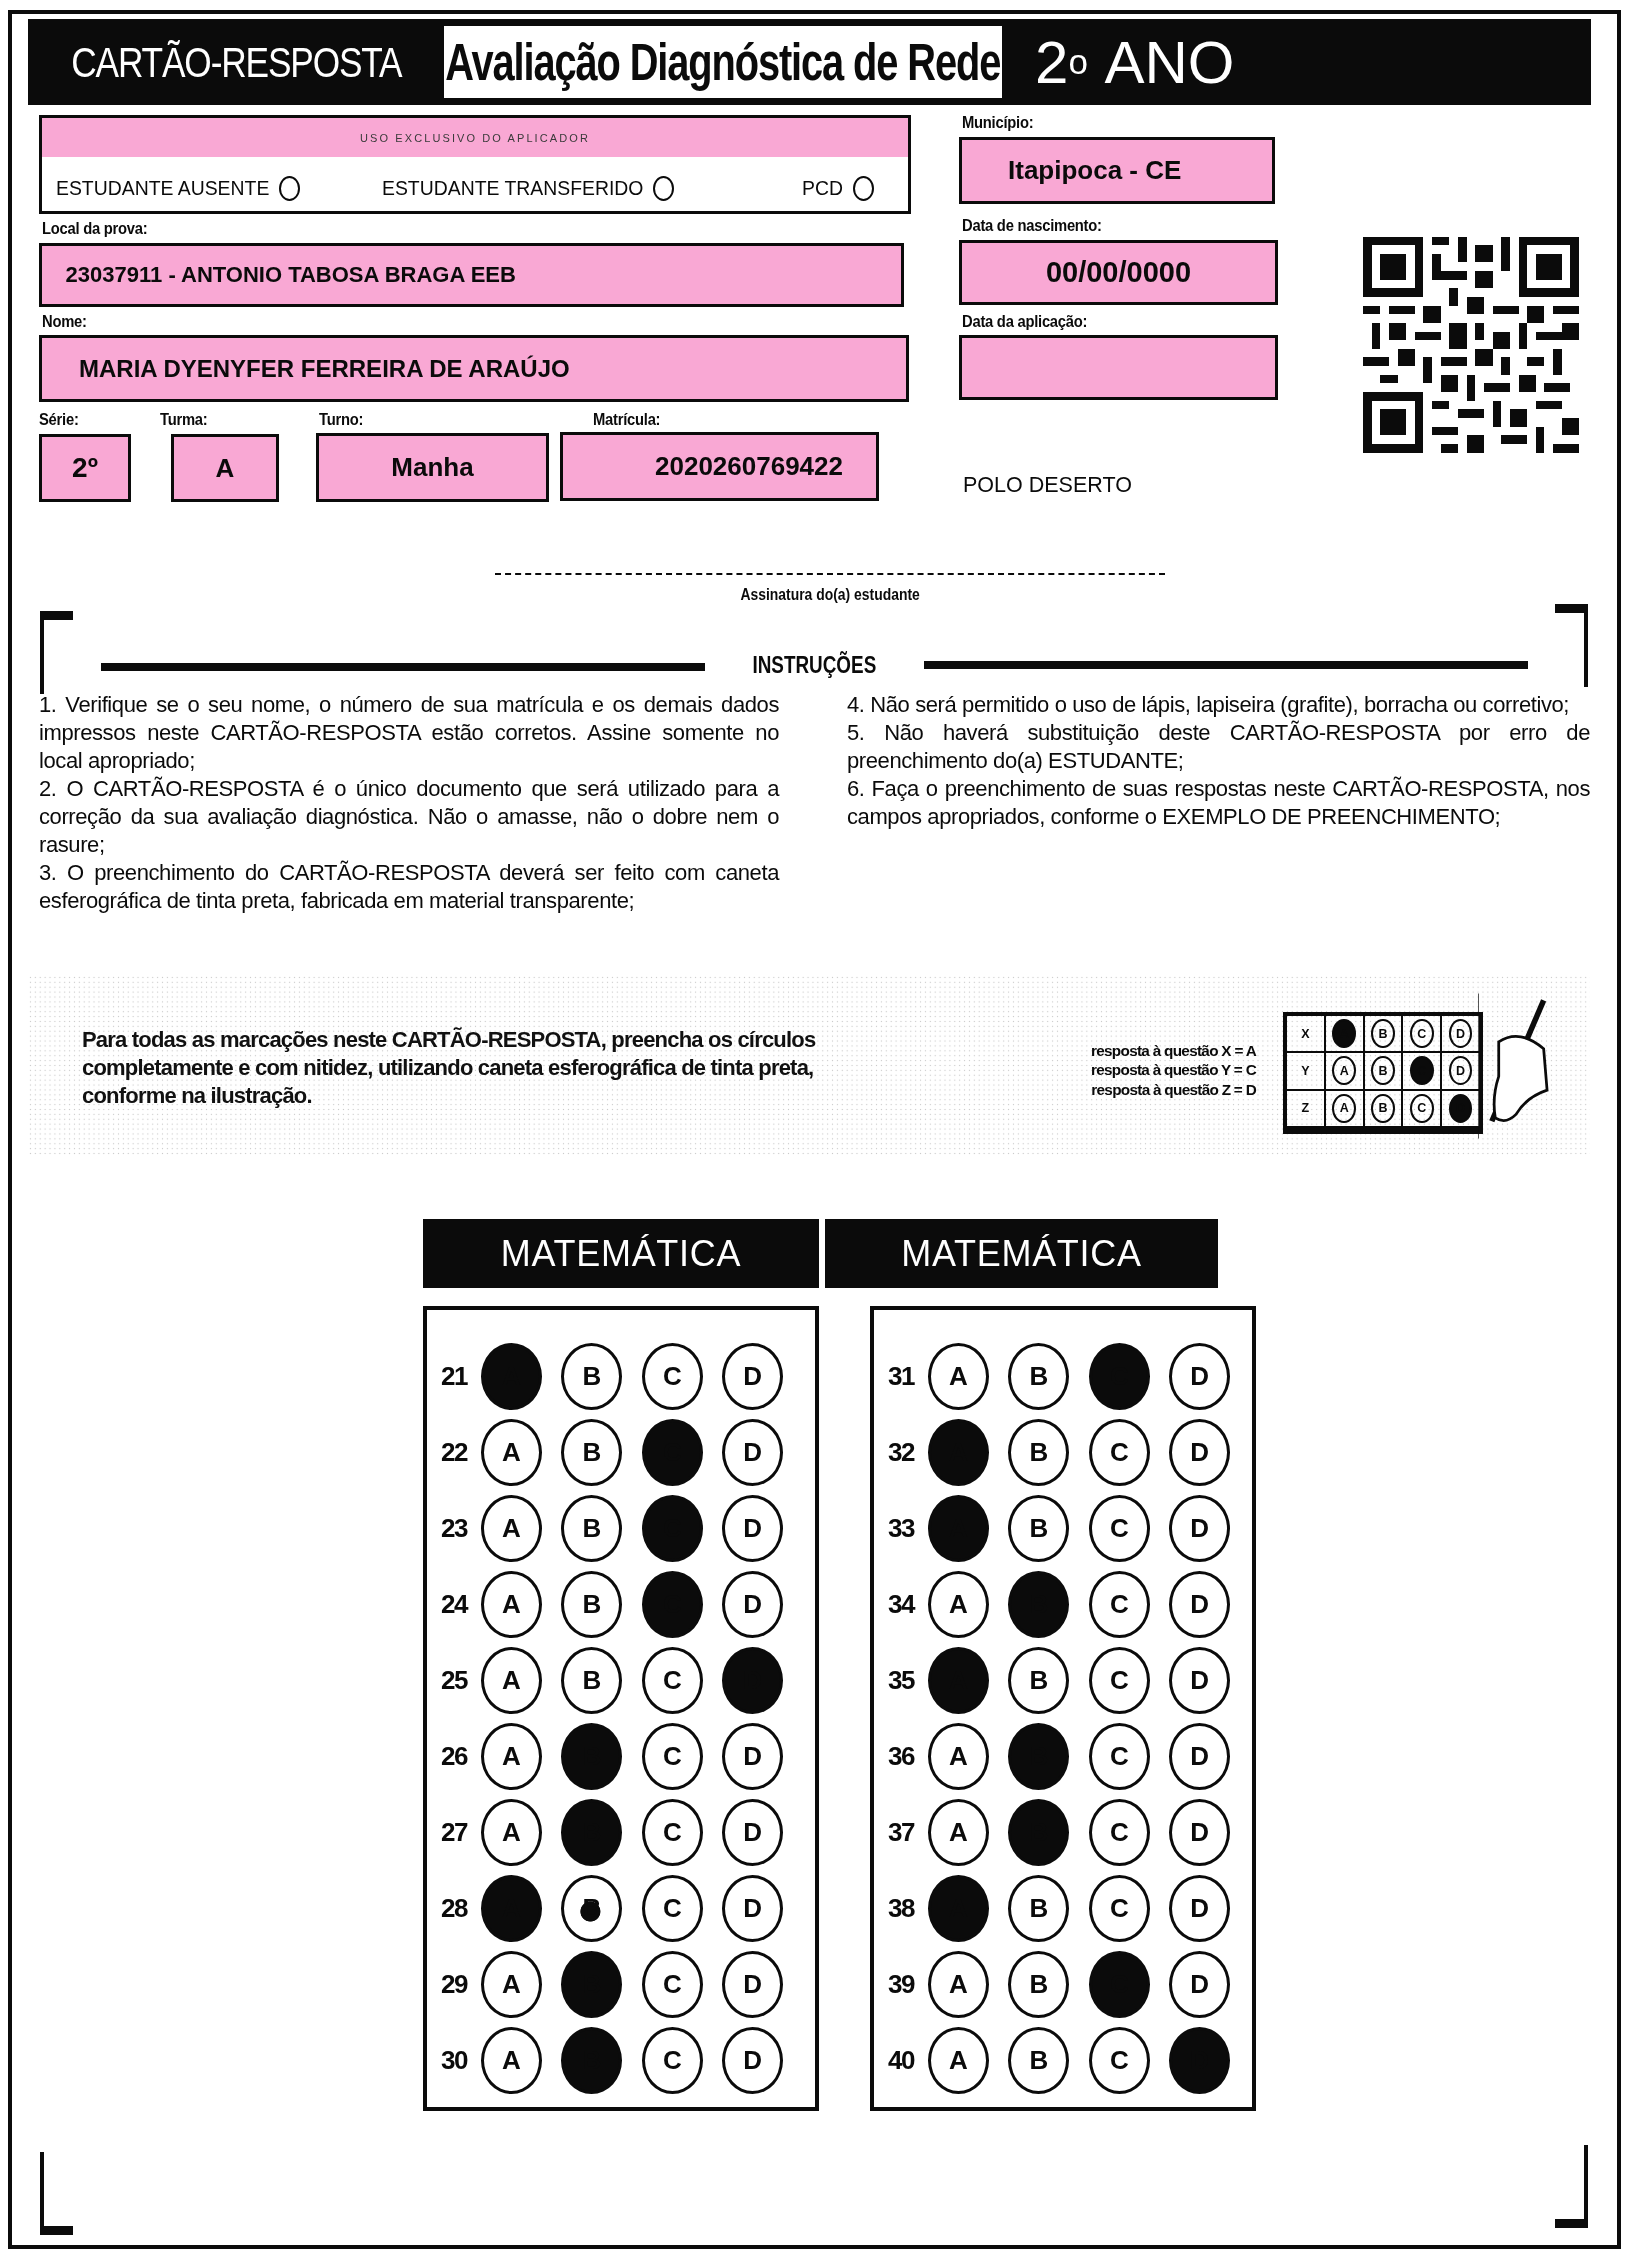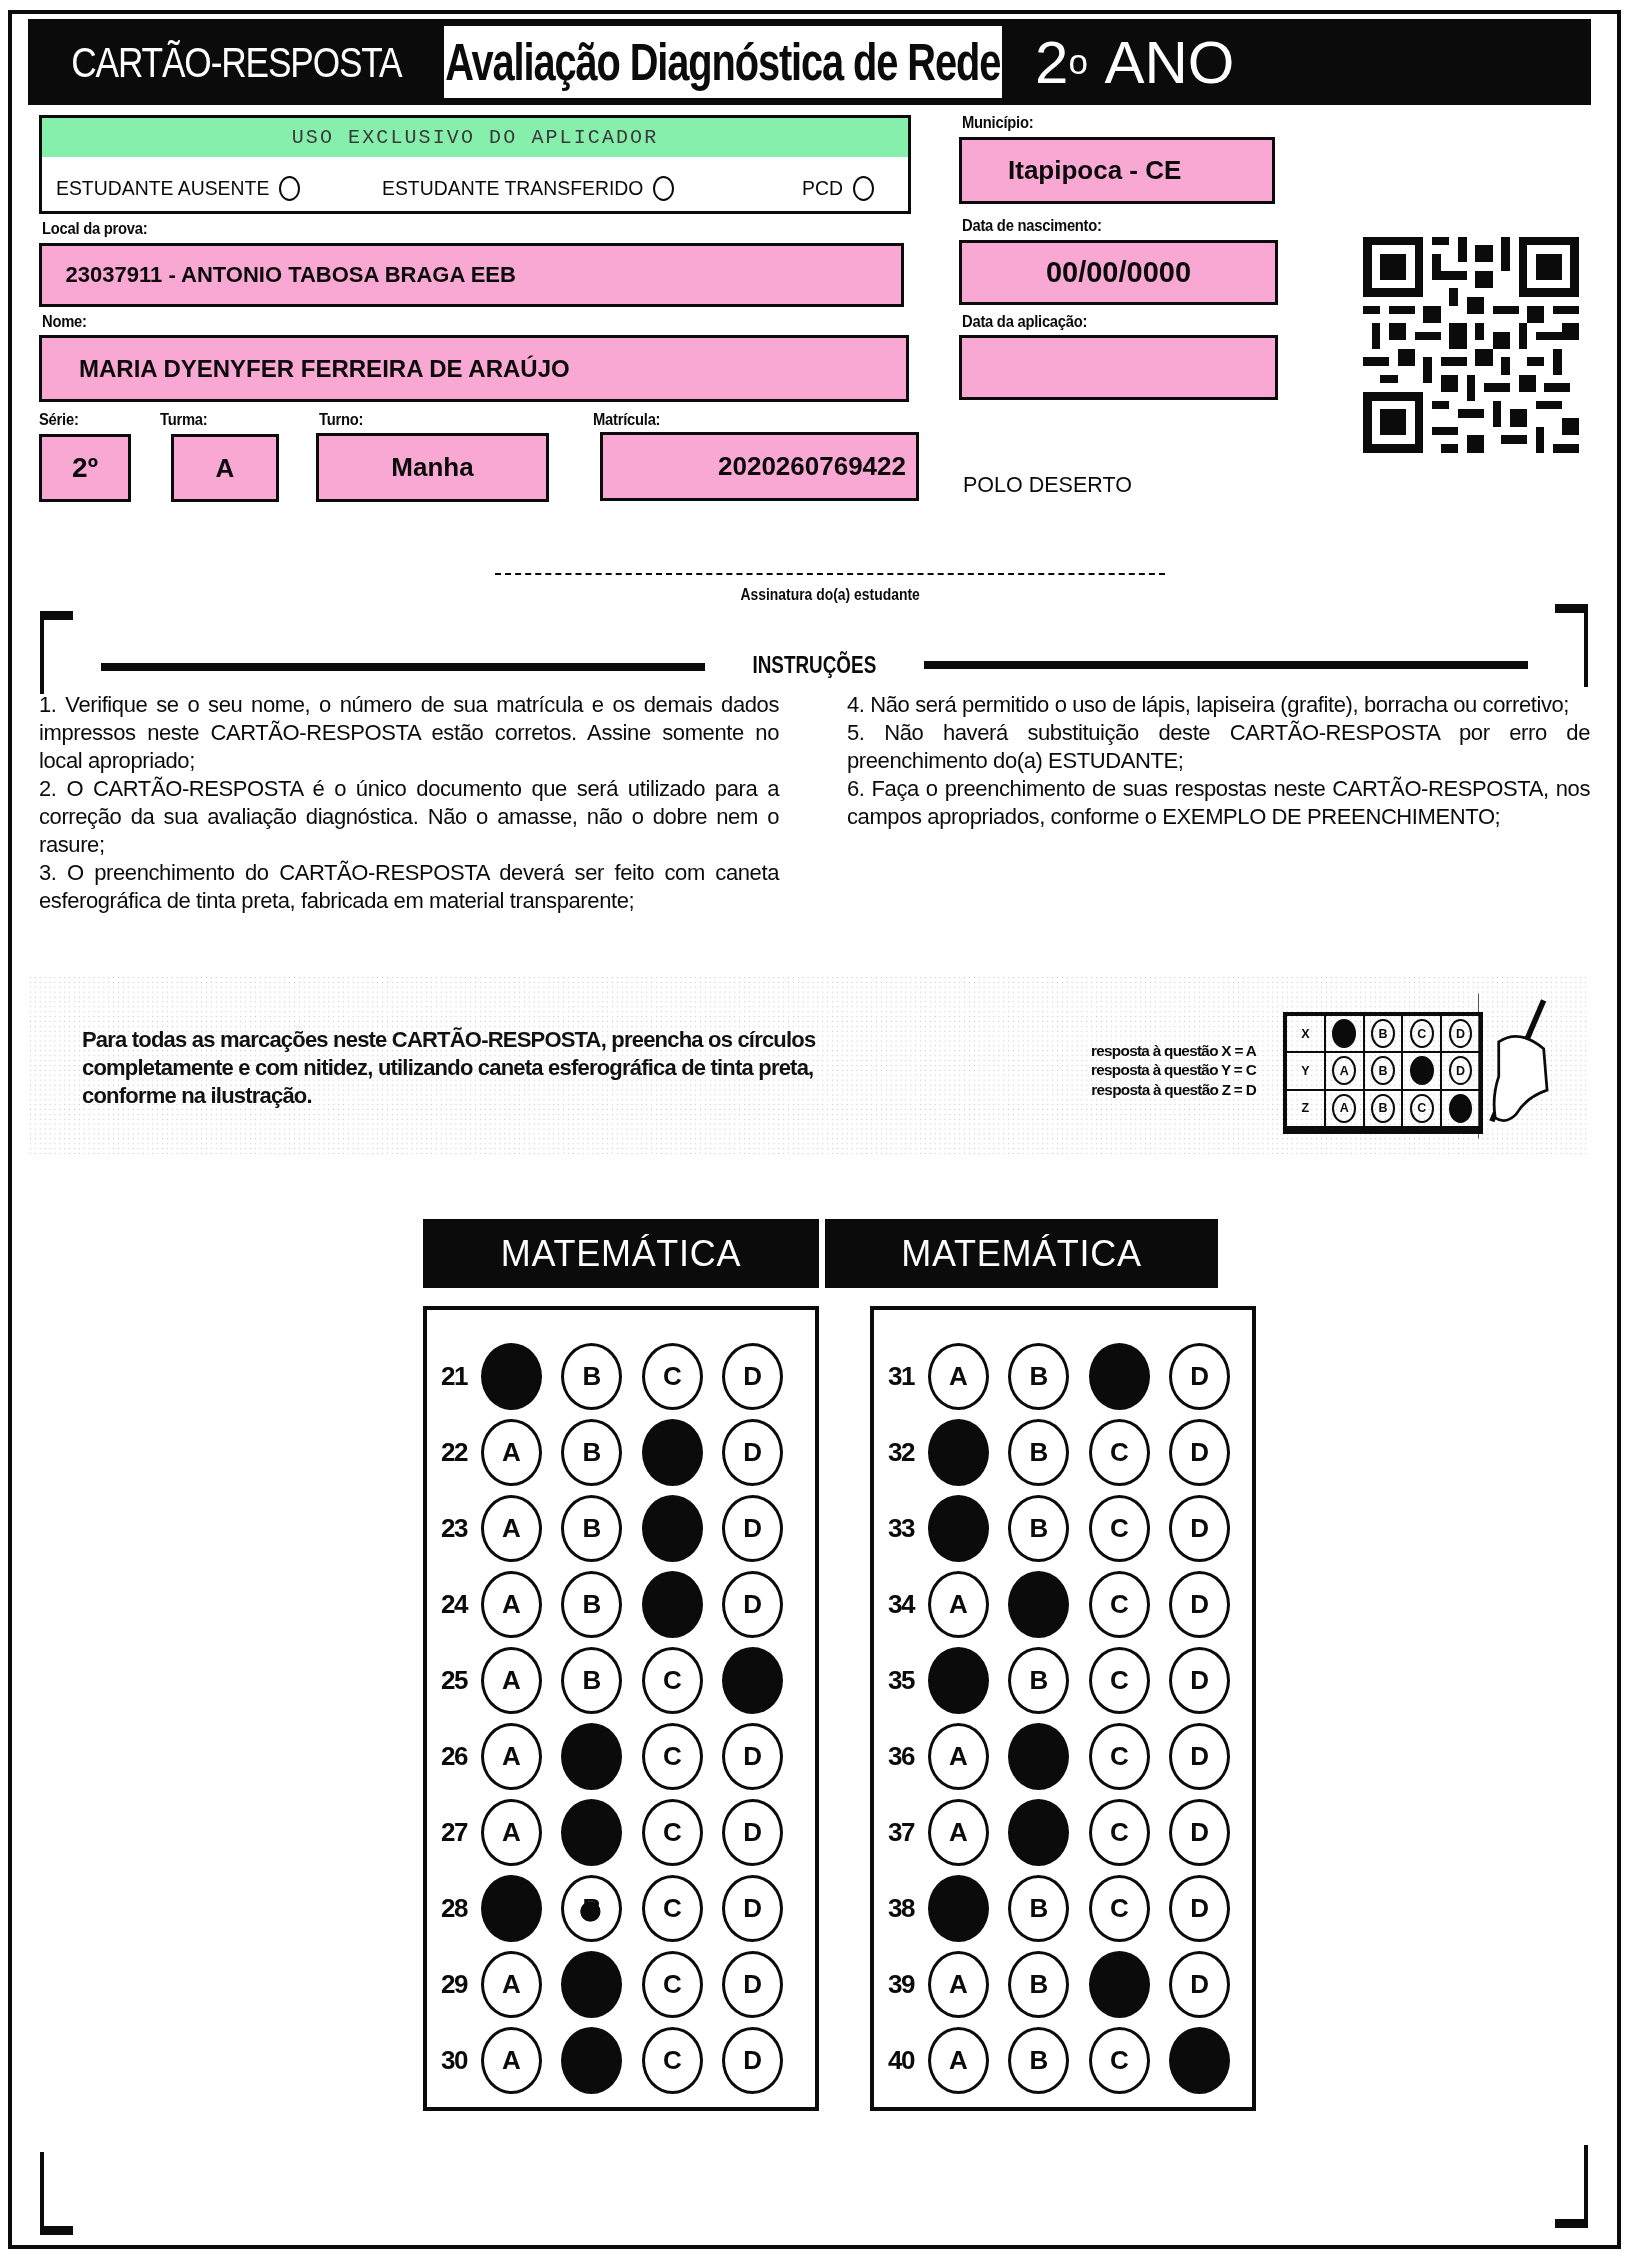--- a/index.html
+++ b/index.html
@@ -14,22 +14,22 @@
   .hdr-left span { display: inline-block; transform: scaleX(0.82); }
   .hdr-mid { left: 444px; top: 19.4px; width: 558px; height: 86px; background: #fff; border-top: 7px solid #0b0b0b; border-bottom: 7px solid #0b0b0b;
     display: flex; align-items: center; justify-content: center; font-size: 51px; font-weight: bold; letter-spacing: -1.4px; }
   .hdr-mid span { display: inline-block; transform: scaleX(0.78); white-space: nowrap; }
   .hdr-right { left: 1002px; top: 19.4px; width: 589px; height: 86px; background: #0b0b0b; color: #fff;
     display: flex; align-items: center; padding-left: 33px; font-size: 60px; }
   .hdr-right sup { font-size: 35px; vertical-align: 22px; }
 
   
   .apl { left: 39px; top: 115px; width: 872px; height: 99px; border: 3.5px solid #0b0b0b; }
-  .apl-bar { position: absolute; left: 0; top: 0; right: 0; height: 39px; background: #86efac; color: #3a3a3a;
-    display: flex; align-items: center; justify-content: center; font-size: 20px; letter-spacing: 2.1px; font-family: Liberation Mono, monospace; }
+  .apl-bar { position: absolute; left: 0; top: 0; right: 0; height: 39px; background: #f9a8d4; color: #3a3a3a;
+    display: flex; align-items: center; justify-content: center; font-size: 11px; letter-spacing: 2.1px; }
   .apl-row { position: absolute; left: 7px; right: 14px; top: 53px; height: 35px; display: flex; align-items: center; font-size: 19.4px; }
   .apl-item { display: flex; align-items: center; gap: 9.7px; }
   .bubble-sm { width: 21px; height: 25px; border: 2.1px solid #0b0b0b; border-radius: 50%; display: inline-block; background: #fff; }
 
   .lbl { font-size: 17.4px; font-weight: bold; letter-spacing: -0.3px; }
   .lbl span { display: inline-block; transform: scaleX(0.85); transform-origin: left; }
   .box { border: 3.5px solid #0b0b0b; background: #f9a8d4; display: flex; align-items: center; }
   .box-val { font-size: 23.6px; font-weight: bold; }
 
   
@@ -133,21 +133,21 @@
 
 <div class="abs box" style="left:39px;top:434px;width:92px;height:68px;justify-content:center;">
   <span class="box-val" style="font-size:28px;">2º</span>
 </div>
 <div class="abs box" style="left:171px;top:434px;width:108px;height:68px;justify-content:center;">
   <span class="box-val" style="font-size:26px;">A</span>
 </div>
 <div class="abs box" style="left:316px;top:433px;width:233px;height:69px;justify-content:center;">
   <span class="box-val" style="font-size:26px;">Manha</span>
 </div>
-<div class="abs box" style="left:600px;top:432px;width:319px;height:69px;justify-content:flex-end;padding-right:10px;">
+<div class="abs box" style="left:560px;top:432px;width:319px;height:69px;justify-content:flex-end;padding-right:33px;">
   <span class="box-val" style="font-size:26px;">2020260769422</span>
 </div>
 
 <div class="abs lbl" style="left:962px;top:112px;"><span>Município:</span></div>
 <div class="abs box" style="left:959px;top:137px;width:316px;height:67px;padding-left:46px;">
   <span class="box-val" style="font-size:26px;">Itapipoca - CE</span>
 </div>
 <div class="abs lbl" style="left:962px;top:215px;"><span>Data de nascimento:</span></div>
 <div class="abs box" style="left:959px;top:240px;width:319px;height:65px;justify-content:center;">
   <span class="box-val" style="font-size:29px;">00/00/0000</span>

